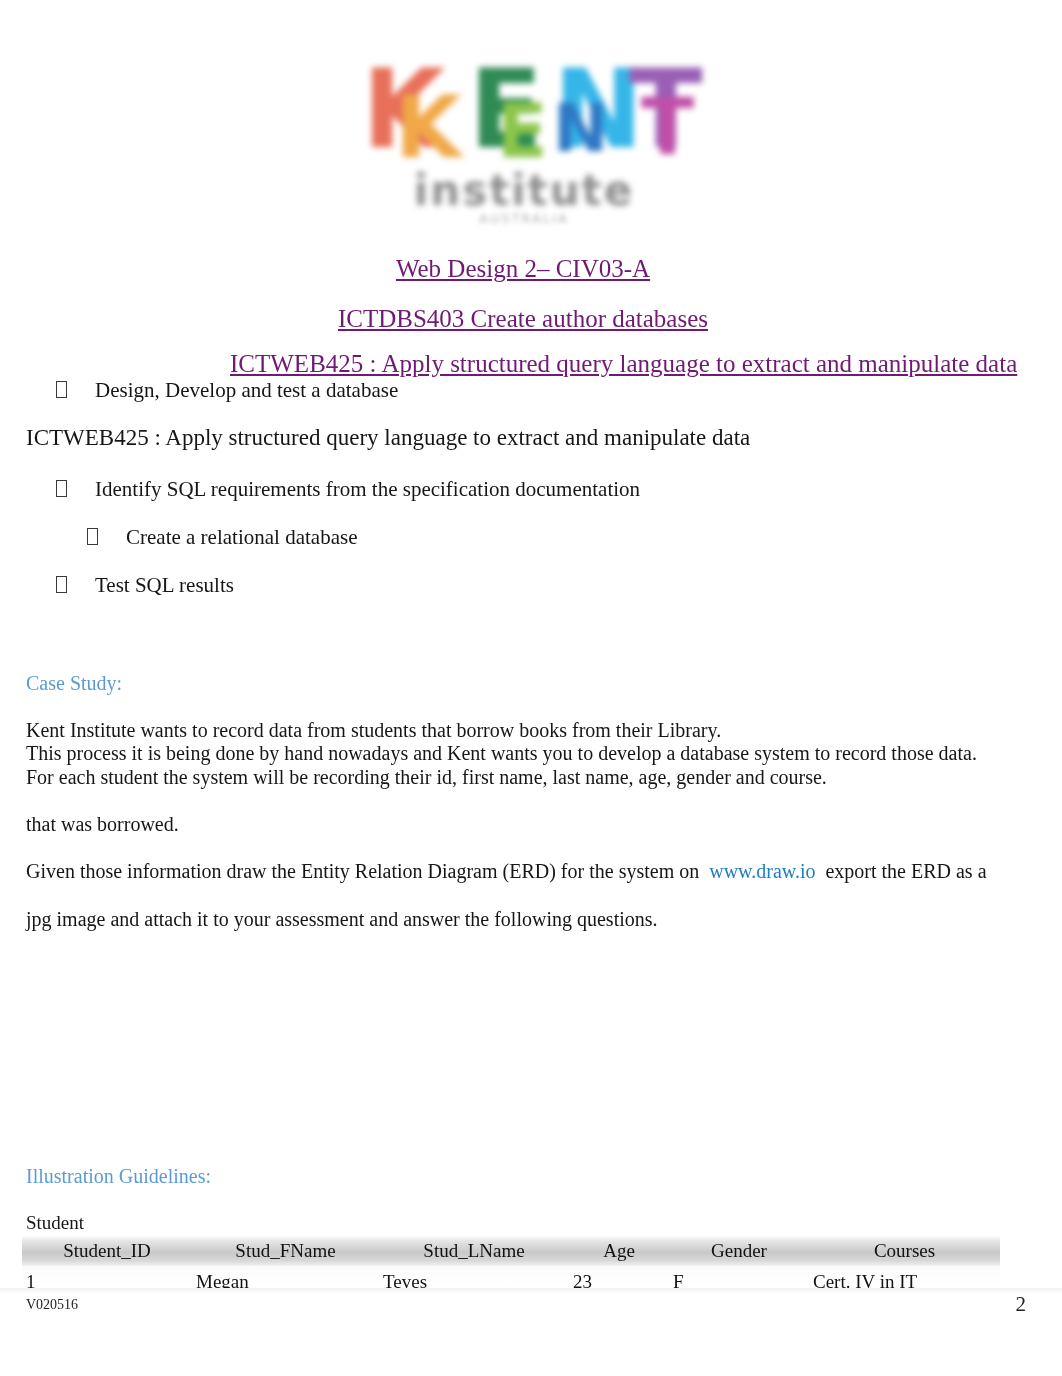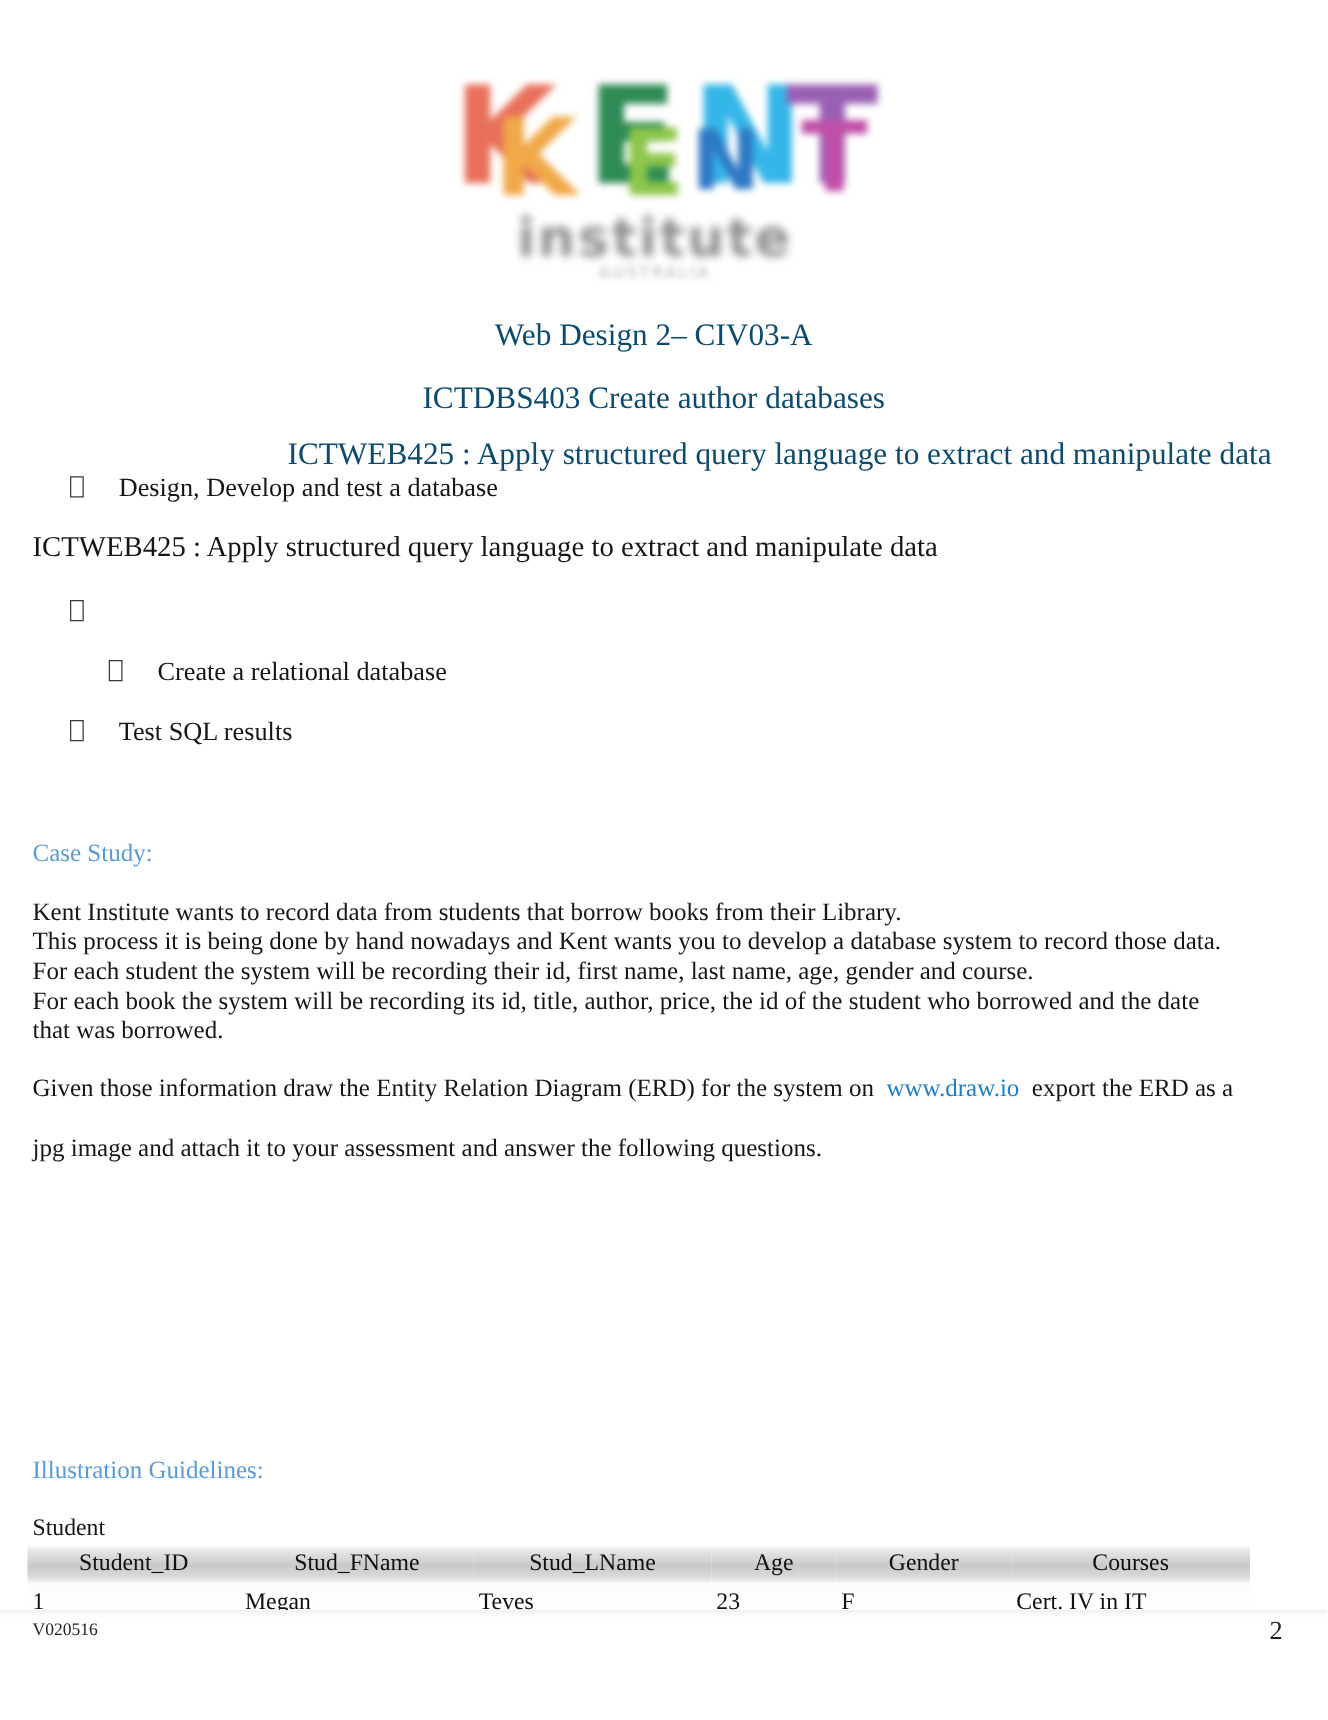--- a/index.html
+++ b/index.html
@@ -75,21 +75,22 @@
     letter-spacing: 2px;
     color: #b3b3b3;
     filter: blur(2.4px);
     -webkit-filter: blur(2.4px);
   }
 
   
   .ttl {
     position: absolute;
     font-size: 25px;
-    color: #0c4a6e;
+    color: #701a75;
+    text-decoration: underline;
   }
   .title-main   { left: 0;   top: 255px; width: 1046px; text-align: center; }
   .title-unit1  { left: 0;   top: 305px; width: 1046px; text-align: center; }
   .title-unit2  { left: 230px; top: 350px; font-size: 25px; }
 
   .heading-left {
     position: absolute;
     left: 26px;
     font-size: 23px;
     color: #161616;
@@ -220,35 +221,34 @@
   <div class="ttl title-unit1">ICTDBS403   Create author databases</div>
   <div class="ttl title-unit2">ICTWEB425 : Apply structured query language to extract and manipulate data</div>
 
   <div class="bullet-row" style="left:56px; top:378px;">
     <span class="bullet-box"></span><span class="bullet-text">Design, Develop and test a database</span>
   </div>
 
   <div class="heading-left" style="top:425px;">ICTWEB425 : Apply structured query language to extract and manipulate data</div>
 
   <div class="bullet-row" style="left:56px; top:477px;">
-    <span class="bullet-box"></span>
+    <span class="bullet-box"></span><span class="bullet-text">Identify SQL requirements from the specification documentation</span>
   </div>
   <div class="bullet-row" style="left:56px; top:525px;padding-left:31px;">
     <span class="bullet-box"></span><span class="bullet-text">Create a relational database</span>
   </div>
   <div class="bullet-row" style="left:56px; top:573px;">
     <span class="bullet-box"></span><span class="bullet-text">Test SQL results</span>
   </div>
 
   <div class="sec-heading" style="top:672px;">Case Study:</div>
 
   <div class="para-line" style="top:719px;font-family:Liberation Serif, serif;">Kent Institute wants to record data from students that borrow books from their Library.</div>
   <div class="para-line" style="top:742px;">This process it is being done by hand nowadays and Kent wants you to develop a database system to record those data.</div>
   <div class="para-line" style="top:766px;">For each student the system will be recording their id, first name, last name, age, gender and course.</div>
-  <div class="para-line" style="top:790px;">For each book the system will be recording its id, title, author, price, the id of the student who borrowed and the date</div>
   <div class="para-line" style="top:813px;">that was borrowed.</div>
 
   <div class="para-line" style="top:860px;"><span>Given those information draw the Entity Relation Diagram (ERD) for the system on</span>&nbsp; <a class="link" href="#">www.draw.io</a>&nbsp; <span>export the ERD as a</span></div>
   <div class="para-line" style="top:908px;">jpg image and attach it to your assessment and answer the following questions.</div>
 
   <div class="sec-heading" style="top:1165px;text-align:center;">Illustration Guidelines:</div>
   <div class="tbl-label">Student</div>
 
   <table class="tbl">
     <thead>

